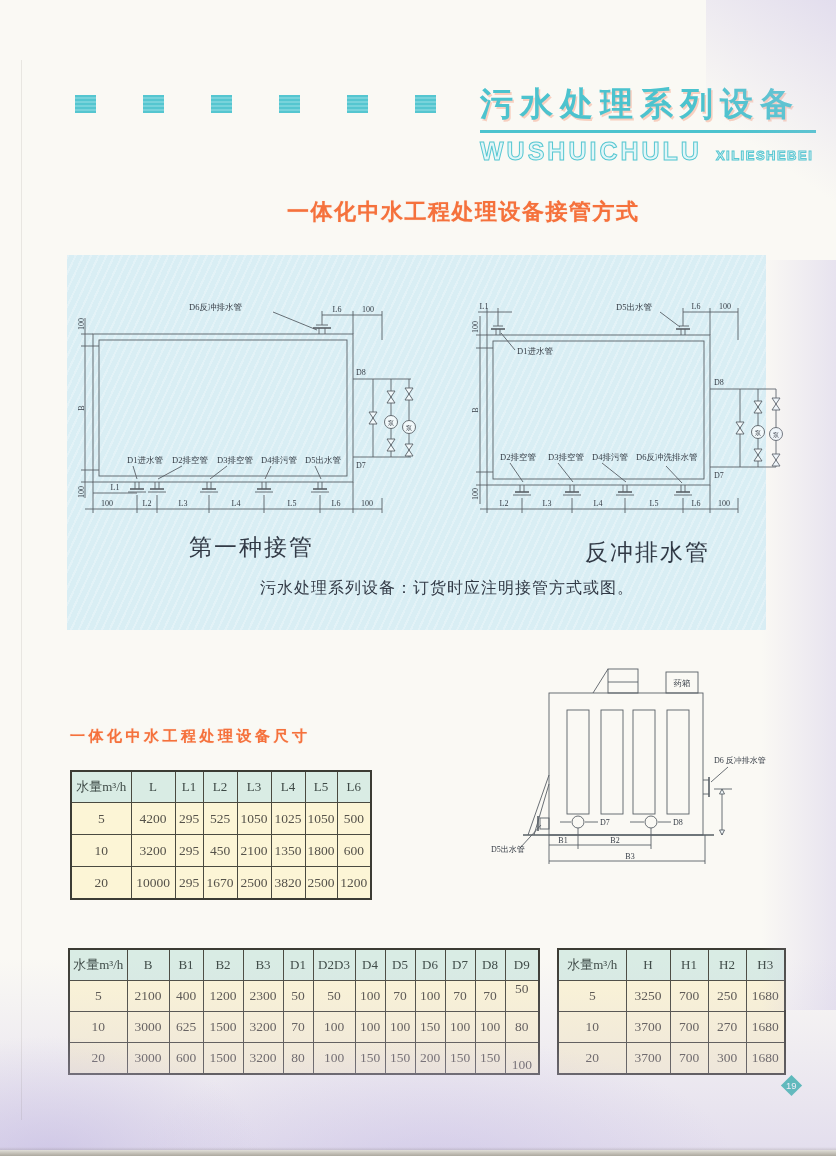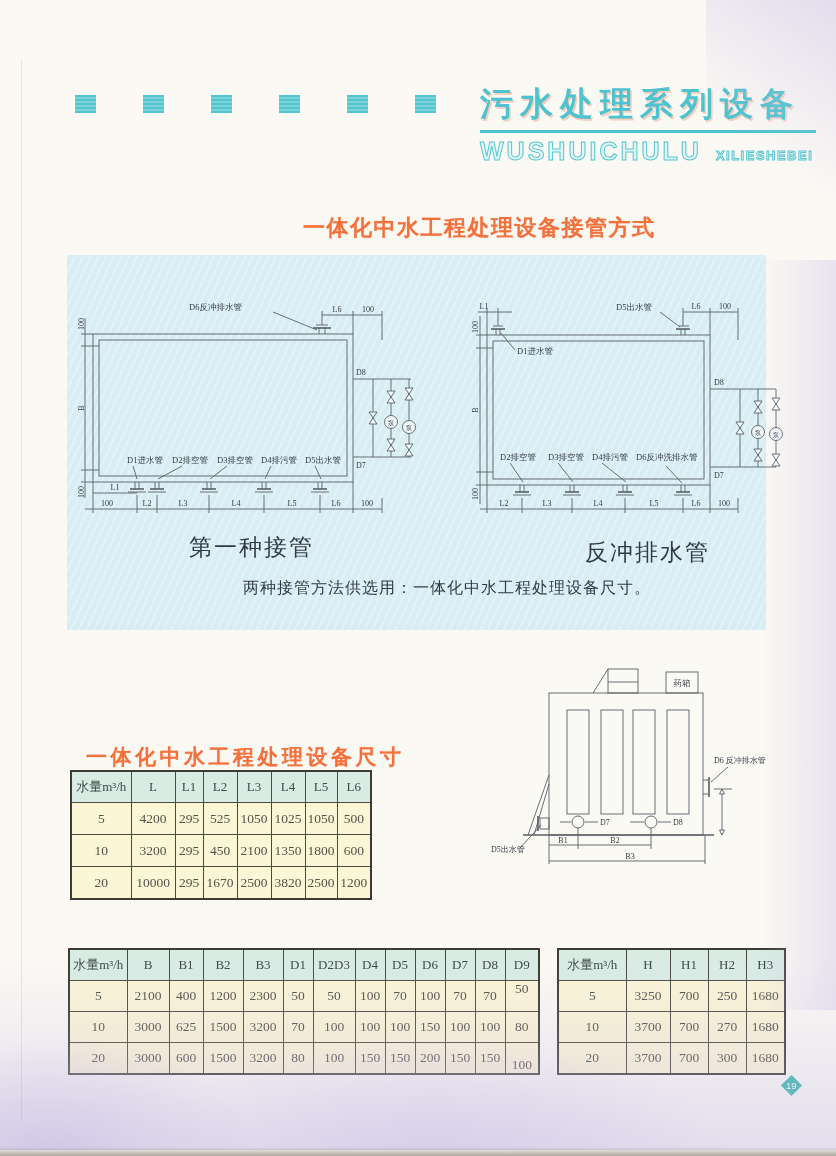--- a/index.html
+++ b/index.html
@@ -8,23 +8,23 @@
   
   .squares{position:absolute;left:75px;top:95px;display:flex;gap:47px}
   .sq{width:21px;height:18px;background:repeating-linear-gradient(0deg,#55c6d0 0 2px,#78d3db 2px 4px)}
   .brand{position:absolute;left:480px;top:82px;width:344px}
   .brand-title{font-family:"Liberation Sans",sans-serif;font-weight:bold;font-size:33px;letter-spacing:7px;color:#4cc3ce;white-space:nowrap;text-shadow:1.5px 1.5px 0 rgba(244,130,92,.35)}
   .brand-rule{margin-top:3px;height:3px;background:#4cc3ce;width:336px}
   .brand-pinyin{margin-top:4px;font-family:"Liberation Sans",sans-serif;font-weight:bold;color:#e2f6f8;-webkit-text-stroke:1px #57c7d1;white-space:nowrap}
   .py-main{font-size:25px;letter-spacing:3px}
   .py-sub{font-size:13px;letter-spacing:1.5px;margin-left:14px}
 
-  .orange-title{position:absolute;margin:16px;font-family:"Liberation Sans",sans-serif;font-weight:bold;color:#f5713c;white-space:nowrap;text-shadow:0 0 1px rgba(245,113,60,.4)}
+  .orange-title{position:absolute;margin:0;font-family:"Liberation Sans",sans-serif;font-weight:bold;color:#f5713c;white-space:nowrap;text-shadow:0 0 1px rgba(245,113,60,.4)}
   .t1{left:287px;top:197px;font-size:22px;letter-spacing:1.5px}
-  .t2{left:70px;top:727px;font-size:21px;letter-spacing:3.5px}
+  .t2{left:70px;top:727px;font-size:15px;letter-spacing:3.5px}
 
   
   .panel{position:absolute;left:67px;top:255px;width:699px;height:375px;background-color:#d9eef4;background-image:repeating-linear-gradient(115deg,rgba(255,255,255,.25) 0 2px,rgba(255,255,255,0) 2px 7px)}
   .caption{position:absolute;font-size:23px;color:#323a46;letter-spacing:2px;white-space:nowrap}
   .cap1{left:122px;top:277px}
   .cap2{left:518px;top:282px}
   .note{position:absolute;left:100px;top:323px;width:560px;text-align:center;font-size:16px;color:#323a46;letter-spacing:1px;white-space:nowrap}
 
   
   .dwg{position:absolute;font-family:"Liberation Serif",serif}
@@ -298,21 +298,21 @@
           <circle class="vfill" cx="336" cy="152" r="6.5"></circle>
       </g>
       <text class="pump" x="318" y="152.5" text-anchor="middle">泵</text>
       <text class="pump" x="336" y="154.5" text-anchor="middle">泵</text>
       <text class="dim" x="274" y="103">D8</text>
       <text class="dim" x="274" y="196">D7</text>
     </svg>
 
     <div class="caption cap1">第一种接管</div>
     <div class="caption cap2">反冲排水管</div>
-    <div class="note">两种接管方法供选用：一体化中水工程处理设备尺寸。</div>
+    <div class="note">污水处理系列设备：订货时应注明接管方式或图。</div>
   </div>
 
   <h2 class="orange-title t2">一体化中水工程处理设备尺寸</h2>
 
   <svg id="dwg3" class="dwg" viewBox="0 0 330 258">
     <g>
       <rect x="89" y="61" width="154" height="142"></rect>
       <rect x="107" y="78" width="22" height="104"></rect>
       <rect x="141" y="78" width="22" height="104"></rect>
       <rect x="173" y="78" width="22" height="104"></rect>

